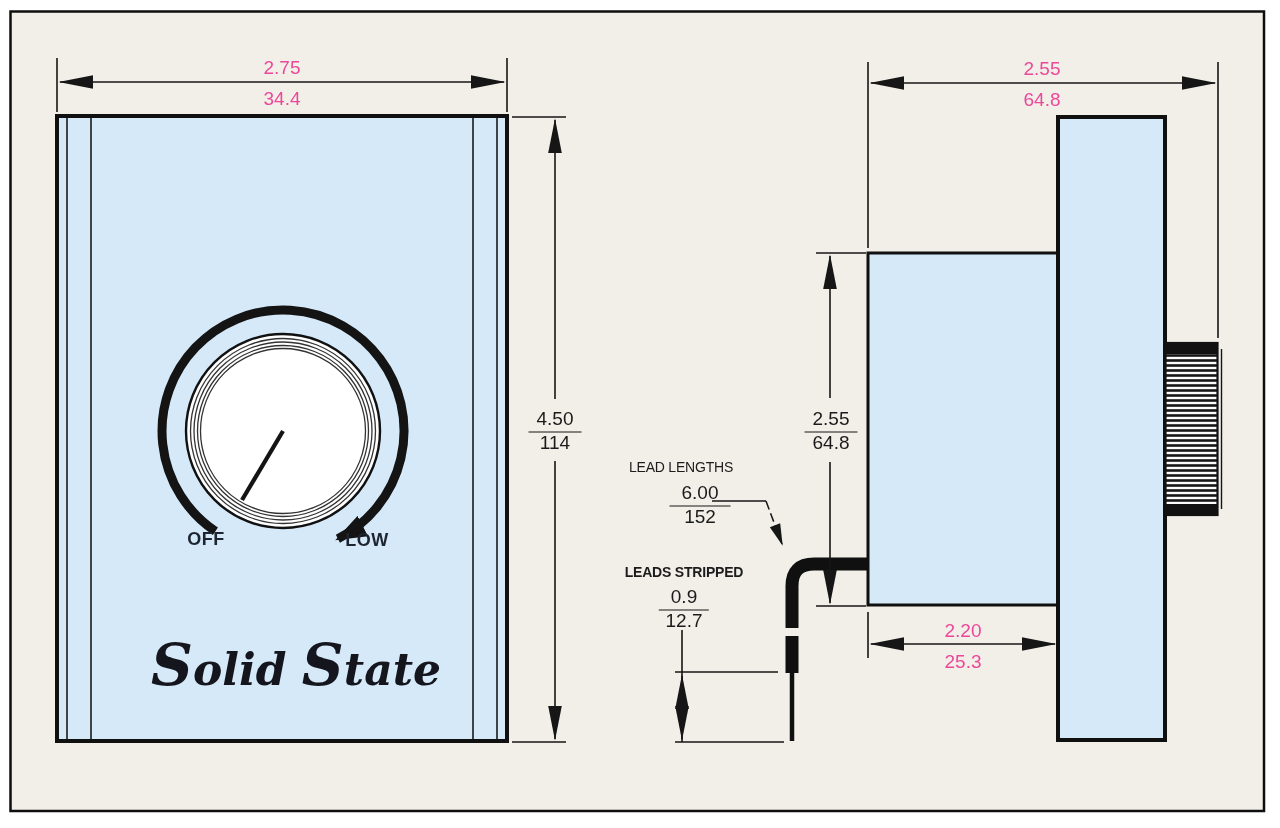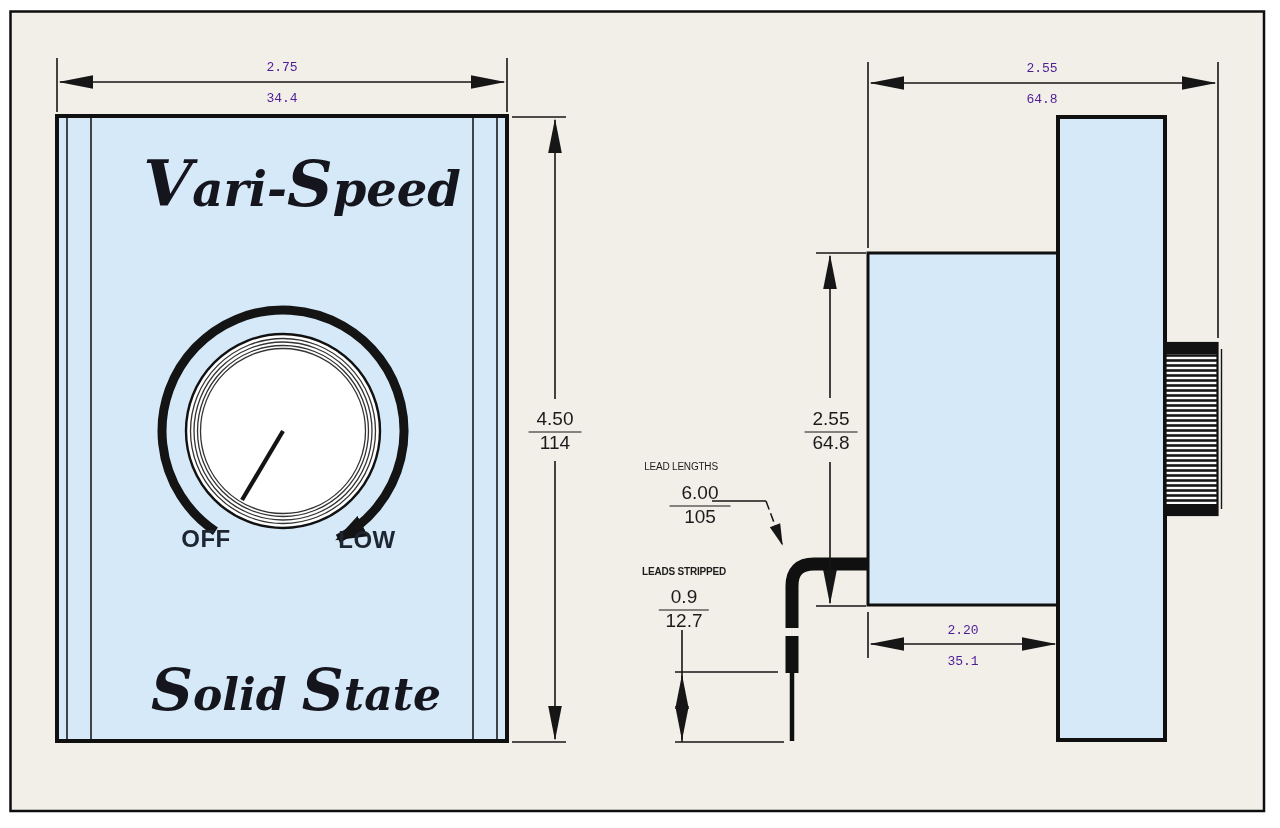--- a/index.html
+++ b/index.html
@@ -4,33 +4,33 @@
 <style>
   html,body { margin:0; padding:0; background:#ffffff; }
   #stage {
     position:relative; width:1280px; height:828px; overflow:hidden;
     background:#ffffff;
     font-family:"Liberation Sans", sans-serif;
   }
   #linework { position:absolute; left:0; top:0; }
 
   .lbl { position:absolute; transform:translate(-50%,-50%); white-space:nowrap;
-         color:#4c1d95; font-size:13px; line-height:1;font-family:Liberation Mono, monospace; }
+         color:#ec4899; font-size:19px; line-height:1; }
 
   .frac { position:absolute; transform:translate(-50%,-50%); text-align:center;
           color:#1b1b1b; font-size:19px; line-height:1; }
   .frac .num { display:block; border-bottom:1.7px solid #161616; padding:0 8px 4px; }
   .frac .den { display:block; padding-top:0; }
   .frac.wide .num { padding:0 12px 4px; }
 
   .callout { position:absolute; transform:translate(-50%,-50%); white-space:nowrap;
-             color:#1c1c1c; font-size:10px; letter-spacing:-0.2px; line-height:1; }
+             color:#1c1c1c; font-size:14px; letter-spacing:-0.2px; line-height:1; }
 
   .knoblbl { position:absolute; transform:translate(-50%,-50%); white-space:nowrap;
-             color:#1d2531; font-size:24px; font-weight:700; letter-spacing:0.5px; }
+             color:#1d2531; font-size:18px; font-weight:700; letter-spacing:0.5px; }
 
   .brand { position:absolute; transform:translate(-50%,-50%); white-space:nowrap;
            color:#15151e; font-family:"DejaVu Serif", serif;
            font-style:italic; font-weight:bold; }
   .brand-1 { font-size:48px; }
   .brand-2 { font-size:44px; }
   .brand .cap { font-size:1.32em; }
 </style>
 </head>
 <body>
@@ -136,23 +136,22 @@
       <g stroke="#161616" stroke-width="1.6">
         <line x1="675" y1="672" x2="778" y2="672"></line>
         <line x1="675" y1="742" x2="784" y2="742"></line>
         <line x1="682" y1="630" x2="682" y2="742"></line>
         <line x1="682" y1="703" x2="682" y2="676" marker-end="url(#dimarr)"></line>
         <line x1="682" y1="711" x2="682" y2="739" marker-end="url(#dimarr)"></line>
       </g>
     </g>
   </svg>
 
-  <div class="brand brand-1" style="left:302px; top:184px;"><span class="cap">V</span><span>ari-</span><span class="cap">S</span><span>peed</span></div>
 
-  <div class="brand brand-2" style="left:296px; top:689px;font-style:italic;"><span class="cap">S</span><span>olid </span><span class="cap">S</span><span>tate</span></div>
+  <div class="brand brand-2" style="left:296px; top:664px;font-style:italic;"><span class="cap">S</span><span>olid </span><span class="cap">S</span><span>tate</span></div>
 
   <div class="knoblbl" style="left:206px; top:539px;">OFF</div>
   <div class="knoblbl" style="left:367px; top:540px;">LOW</div>
 
   <div class="lbl" style="left:282px; top:67px;">2.75</div>
   <div class="lbl" style="left:282px; top:98px;">34.4</div>
 
   <div class="frac" style="left:555px; top:430px;">
     <span class="num">4.50</span>
     <span class="den">114</span>
@@ -160,26 +159,26 @@
 
   <div class="lbl" style="left:1042px; top:68px;">2.55</div>
   <div class="lbl" style="left:1042px; top:99px;">64.8</div>
 
   <div class="frac" style="left:831px; top:430px;">
     <span class="num">2.55</span>
     <span class="den">64.8</span>
   </div>
 
   <div class="lbl" style="left:963px; top:630px;">2.20</div>
-  <div class="lbl" style="left:963px; top:661px;">35.1</div>
+  <div class="lbl" style="left:963px; top:661px;">25.3</div>
 
   <div class="callout" style="left:681px; top:467px;">LEAD LENGTHS</div>
   <div class="frac wide" style="left:700px; top:504px;">
     <span class="num">6.00</span>
-    <span class="den">105</span>
+    <span class="den">152</span>
   </div>
 
   <div class="callout" style="left:684px; top:572px;font-weight:bold;">LEADS STRIPPED</div>
   <div class="frac wide" style="left:684px; top:608px;">
     <span class="num">0.9</span>
     <span class="den">12.7</span>
   </div>
 
 </div>
 

